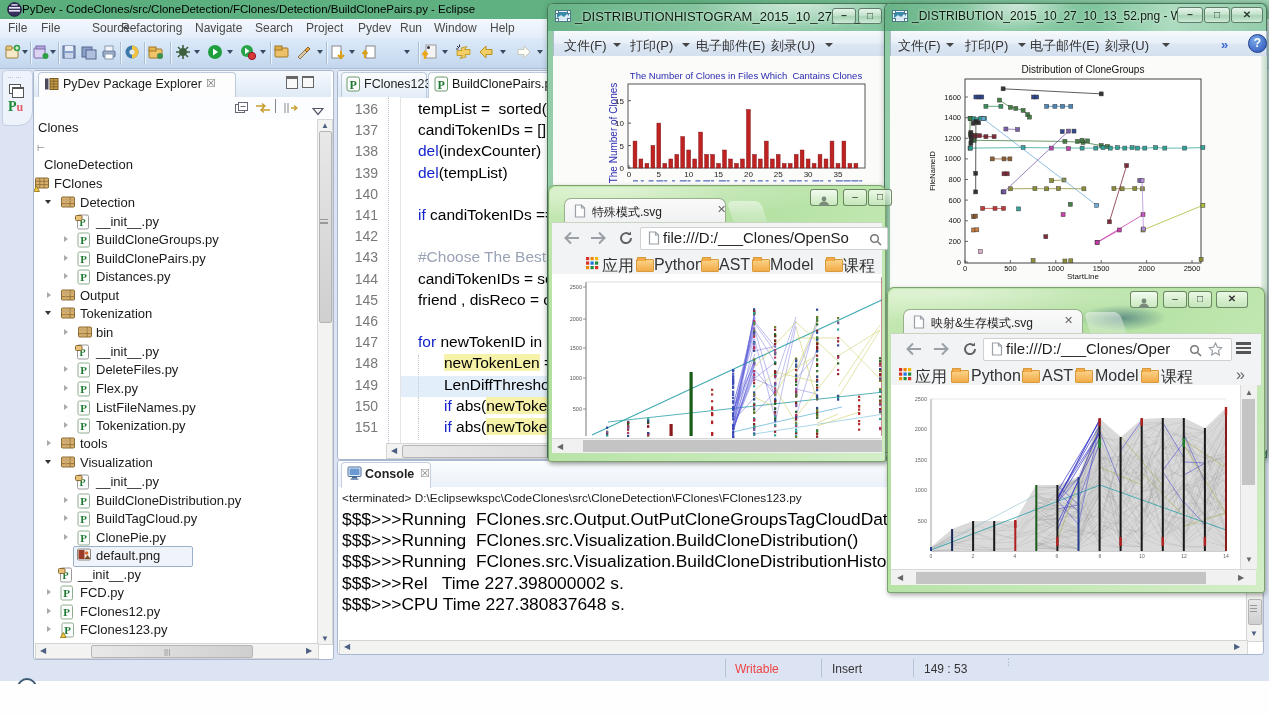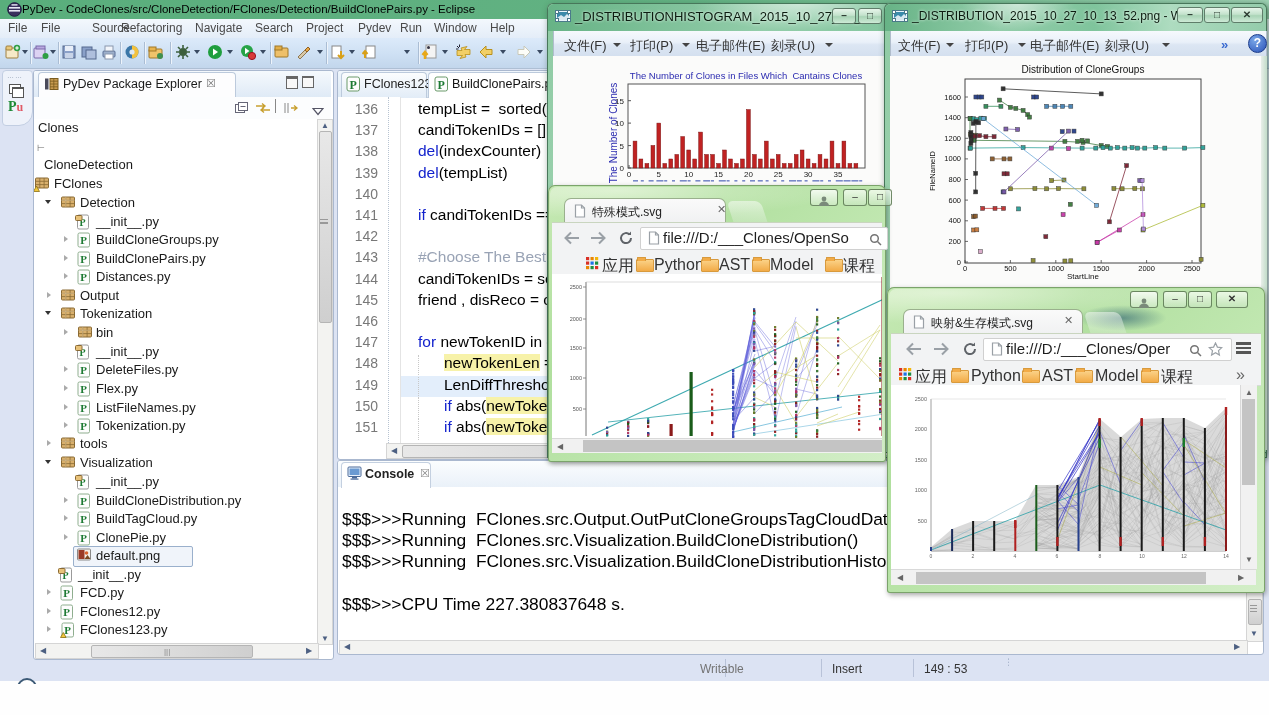--- a/index.html
+++ b/index.html
@@ -447,37 +447,39 @@
     <div class="abs" style="left:0;top:0;width:923px;height:26px;background:linear-gradient(180deg,#fbfdfe,#eaf1f9)"></div>
     <div class="abs" style="left:3px;top:1px;width:88px;height:25px;background:#fff;border:1px solid #c4d0e0;border-bottom:none;border-radius:4px 4px 0 0"></div>
     <div class="abs" style="left:9px;top:5px"><svg width="15" height="14">
         <rect x="1" y="1" width="13" height="9.5" rx="1" fill="#e8f0fa" stroke="#4a6a9a"></rect>
         <rect x="2.5" y="2.5" width="10" height="6.5" fill="#6a9ad2"></rect>
         <rect x="5" y="11" width="5" height="1.5" fill="#4a6a9a"></rect>
         <rect x="3.5" y="12.5" width="8" height="1.2" fill="#4a6a9a"></rect>
       </svg></div>
     <div class="abs" style="left:27px;top:6px;font-size:12.5px;font-weight:bold;color:#222">Console</div>
     <div class="abs" style="left:82px;top:6px;font-size:11px;color:#888">☒</div>
+    <div class="abs" style="left:4px;top:30px;font-size:11.8px;color:#1a1a1a;white-space:nowrap">&lt;terminated&gt; D:\Eclipsewkspc\CodeClones\src\CloneDetection\FClones\FClones123.py</div>
     <div class="abs serif" style="left:4px;top:48.0px;font-size:17.4px;color:#000;white-space:nowrap">$$$&gt;&gt;&gt;Running&nbsp; FClones.src.Output.OutPutCloneGroupsTagCloudDataXML(</div>
     <div class="abs serif" style="left:4px;top:69.2px;font-size:17.4px;color:#000;white-space:nowrap">$$$&gt;&gt;&gt;Running&nbsp; FClones.src.Visualization.BuildCloneDistribution()</div>
     <div class="abs serif" style="left:4px;top:90.4px;font-size:17.4px;color:#000;white-space:nowrap">$$$&gt;&gt;&gt;Running&nbsp; FClones.src.Visualization.BuildCloneDistributionHistogram()</div>
+    <div class="abs serif" style="left:4px;top:111.6px;font-size:17.4px;color:#000;white-space:nowrap">$$$&gt;&gt;&gt;Rel&nbsp;&nbsp; Time 227.398000002 s.</div>
     <div class="abs serif" style="left:4px;top:132.8px;font-size:17.4px;color:#000;white-space:nowrap">$$$&gt;&gt;&gt;CPU Time 227.380837648 s.</div>
     <div class="scroll-track" style="left:908px;top:26px;width:15px;height:153px"></div>
     <div class="abs arr" style="left:912px;top:28px">▲</div>
     <div class="abs arr" style="left:912px;top:168px">▼</div>
     <div class="scroll-thumb" style="left:909.5px;top:138px;width:12px;height:24px"></div>
     <div class="abs" style="left:912px;top:144px;width:7px;height:1px;background:#999;box-shadow:0 3px 0 #999,0 6px 0 #999"></div>
     <div class="scroll-track" style="left:1px;top:179px;width:907px;height:13px"></div>
     <div class="abs arr" style="left:6px;top:181px">◀</div>
     <div class="abs arr" style="left:896px;top:181px">▶</div>
   </div>
 <div class="abs" style="left:725px;top:659px;width:1px;height:18px;background:#b8c2d8"></div>
 <div class="abs" style="left:821px;top:659px;width:1px;height:18px;background:#b8c2d8"></div>
 <div class="abs" style="left:913px;top:659px;width:1px;height:18px;background:#b8c2d8"></div>
-<div class="abs" style="left:700px;top:662px;font-size:12px;color:#737373">Writable</div>
+<div class="abs" style="left:735px;top:662px;font-size:12px;color:#ef4444">Writable</div>
 <div class="abs" style="left:832px;top:662px;font-size:12px;color:#333">Insert</div>
 <div class="abs" style="left:924px;top:662px;font-size:12px;color:#333">149 : 53</div>
 <div class="abs" style="left:1004px;top:660px;color:#9aa8c0;font-size:9px;line-height:4px">⋮</div>
 <div class="abs" style="left:15px;top:677px;width:22px;height:7px;overflow:hidden">
     <div style="position:absolute;left:2px;top:1px;width:16px;height:16px;border-radius:50%;border:2.5px solid #3c5a76;background:#fff"></div>
   </div>
 <div class="abs" style="z-index:10">
     <div class="aerowin" style="left:547px;top:3px;width:720px;height:455px;background:linear-gradient(180deg,#8fcba4 0%,#a5d6b6 100%);box-shadow:0 0 0 1px #47775a inset, 1px 2px 6px rgba(40,70,50,0.45);border-radius:6px 6px 0 0">
       <div class="abs" style="left:1px;top:1px;width:718px;height:27px;border-radius:6px 6px 0 0;background:linear-gradient(90deg,#67b386 0%,#93cdaa 30%,#7fc49c 55%,#aedcc0 75%,#94ccab 100%);">
         <div style="position:absolute;left:20%;top:0;width:30%;height:100%;background:radial-gradient(ellipse at 50% 0%,rgba(255,255,255,0.55),rgba(255,255,255,0) 70%)"></div>

